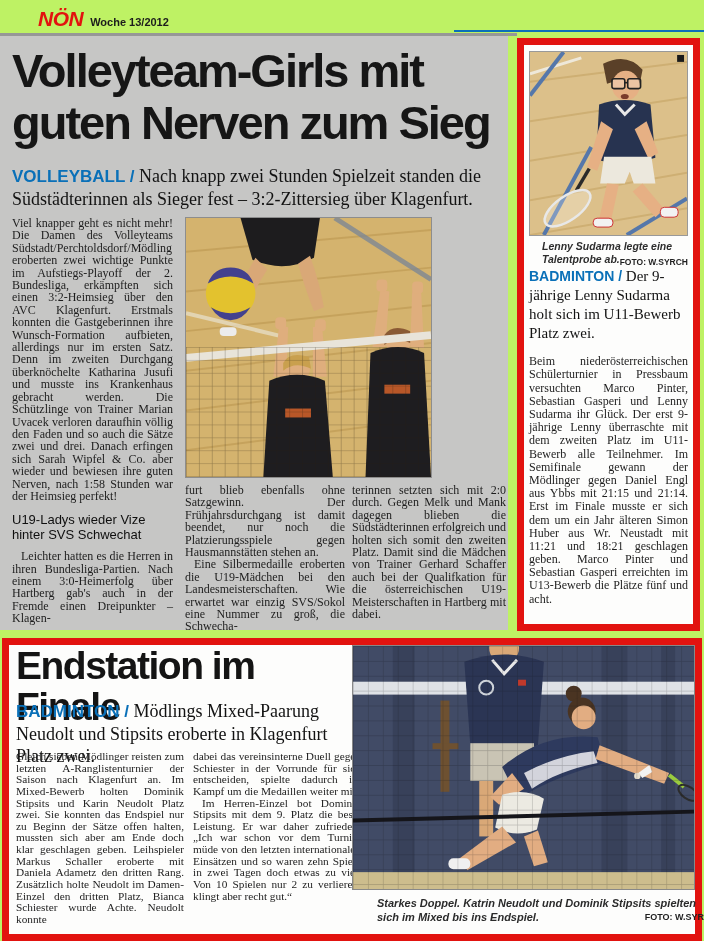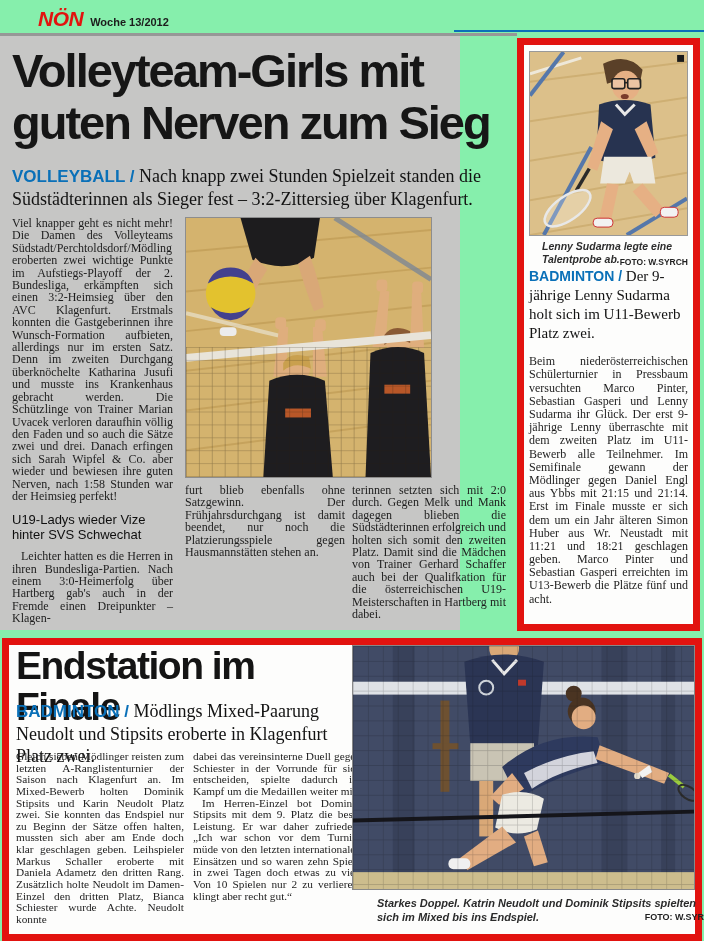--- a/index.html
+++ b/index.html
@@ -1,32 +1,32 @@
 <!DOCTYPE html>
 <html><head>
 <meta charset="utf-8">
 <style>
   * { margin:0; padding:0; box-sizing:border-box; }
   html,body { background:#ffffff; }
-  .page { position:relative; width:704px; height:941px; background:#86efac; overflow:hidden;
+  .page { position:relative; width:704px; height:941px; background:#bef264; overflow:hidden;
           font-family:"Liberation Sans", sans-serif; }
 
   
   .hdr-brand { position:absolute; left:38px; top:7px; white-space:nowrap; }
   .hdr-logo { font-style:italic; font-weight:bold; font-size:21px; color:#e2130f; letter-spacing:-0.5px; }
   .hdr-issue { font-size:11px; color:#1c1c1c; margin-left:7px; font-weight:bold; }
   .hdr-right { position:absolute; right:9px; top:3px; white-space:nowrap; }
   .hdr-section { font-weight:bold; font-size:22px; color:#0a70b8; letter-spacing:-0.5px; }
   .hdr-pagenum { display:inline-block; background:#2a6fb0; color:#fff; font-weight:bold; font-size:14px;
                  width:46px; text-align:center; padding:2px 0 3px; margin-left:12px; vertical-align:4px; }
   .rule-blue { position:absolute; top:30px; right:0; width:250px; height:2px; background:#0a70b8; }
   .rule-gray { position:absolute; top:33px; left:0; width:517px; height:3px; background:#979797; }
 
   
-  .volley { position:absolute; left:0; top:36px; width:460px; height:594px; background:#c6c6c5; }
+  .volley { position:absolute; left:0; top:36px; width:508px; height:594px; background:#c6c6c5; }
   .v-headline { position:absolute; left:12px; top:9px; width:492px; font-size:47px; line-height:1.1;
                 font-weight:bold; letter-spacing:-2px; color:#161616; }
   .v-lead { position:absolute; left:12px; top:129px; width:496px; font-family:"Liberation Serif", serif;
             font-size:18px; line-height:1.25; color:#121212; }
   .kicker { color:#0a70b8; font-family:"Liberation Sans", sans-serif; font-weight:bold; }
   .v-lead .kicker { font-size:17px; }
   .bodytext { font-family:"Liberation Serif", serif; font-size:12px; line-height:1.035;
               text-align:justify; color:#1d1d1d; }
   .ind { text-indent:9px; }
   .v-col1 { position:absolute; left:12px; top:181px; width:161px; }
@@ -139,20 +139,21 @@
           <rect x="200" y="168" width="26" height="9" fill="#d4622a" opacity="0.85"></rect>
         </g>
         <path d="M0 141 L247 118" stroke="#e8e4da" stroke-width="8"></path>
         <rect x="0" y="130" width="247" height="131" fill="url(#netp)"></rect>
       </svg>
     </div>
 
 
     <div class="v-col2">
       <p class="bodytext">furt blieb ebenfalls ohne Satzgewinn. Der Frühjahrsdurchgang ist damit beendet, nur noch die Platzierungsspiele gegen Hausmannstätten stehen an.</p>
+      <p class="bodytext ind">Eine Silbermedaille eroberten die U19-Mädchen bei den Landesmeisterschaften. Wie erwartet war einzig SVS/Sokol eine Nummer zu groß, die Schwecha-</p>
     </div>
     <div class="v-col3">
       <p class="bodytext">terinnen setzten sich mit 2:0 durch. Gegen Melk und Mank dagegen blieben die Südstädterinnen erfolgreich und holten sich somit den zweiten Platz. Damit sind die Mädchen von Trainer Gerhard Schaffer auch bei der Qualifkation für die österreichischen U19-Meisterschaften in Hartberg mit dabei.</p>
     </div>
   </section>
 
   <aside class="pressbox">
     <div class="p-photo">
       <svg class="photo-svg" viewBox="0 0 159 185" preserveAspectRatio="none">
         <rect width="159" height="185" fill="#dcc08a"></rect>

